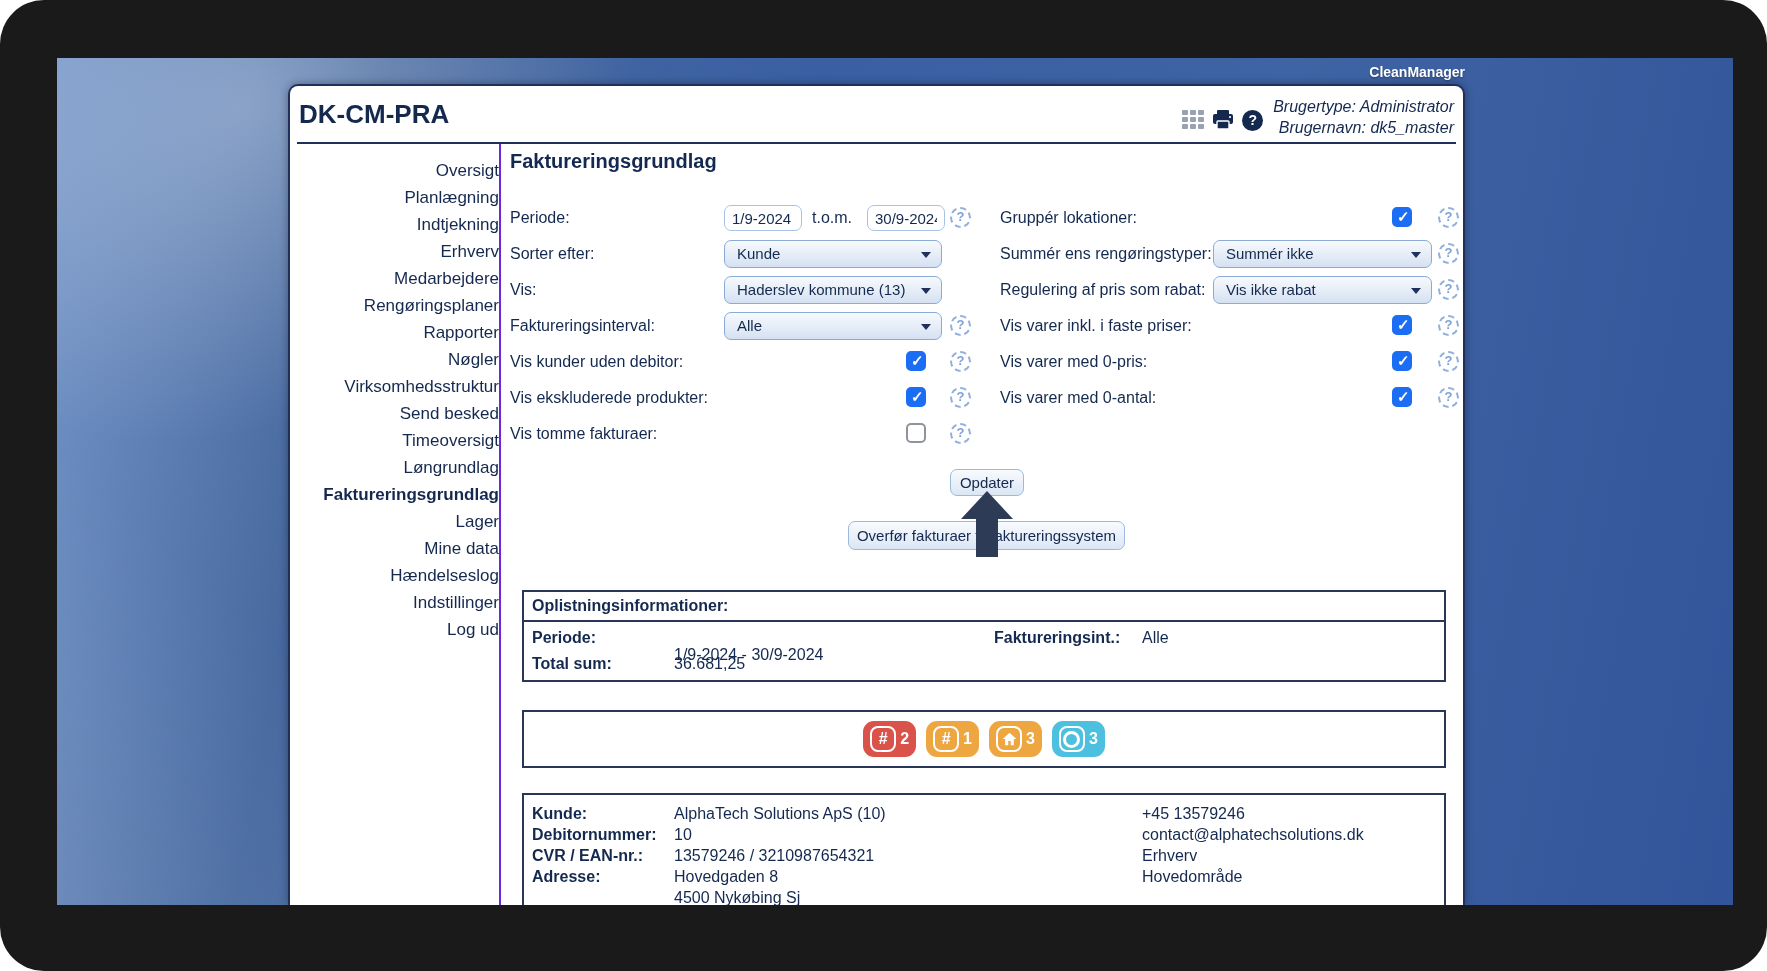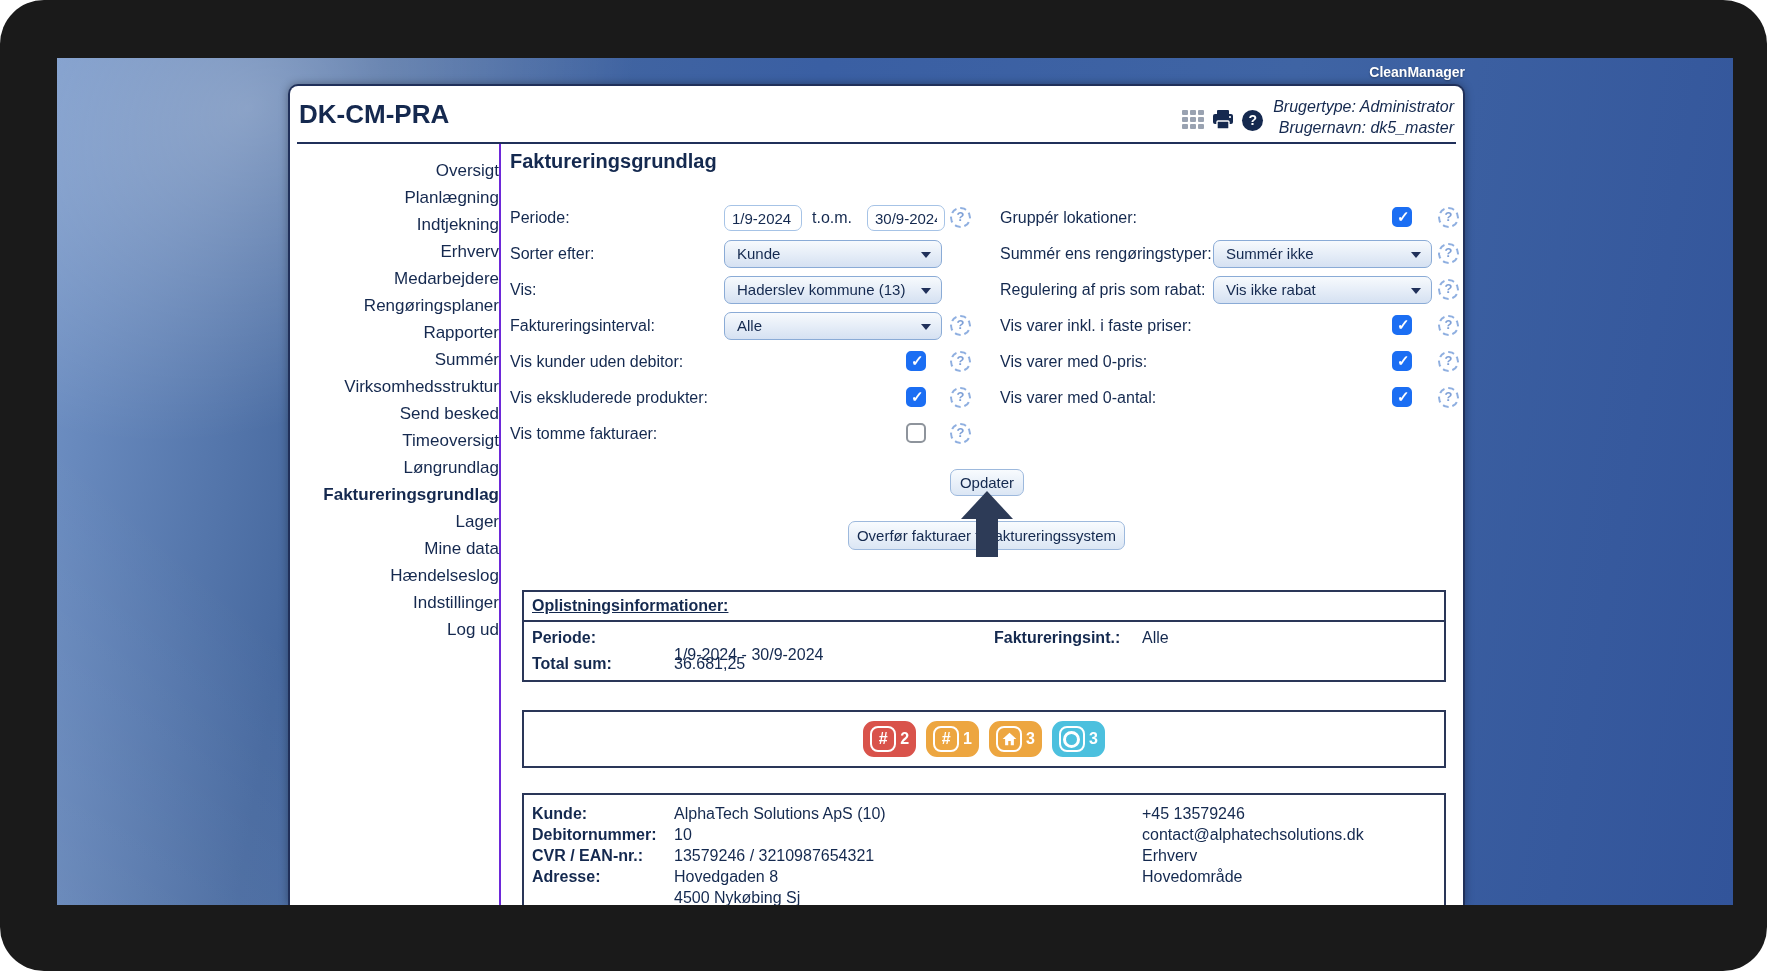--- a/index.html
+++ b/index.html
@@ -61,21 +61,21 @@
     background:linear-gradient(#f8fbfe,#dbe6f4);color:#14294f;font:15px "Liberation Sans",sans-serif;cursor:pointer;}
   .btn-update{left:447px;top:325px;width:74px;height:27px;}
   .btn-transfer{left:345px;top:377px;width:277px;height:29px;}
   .big-arrow{position:absolute;left:458px;top:347px;width:52px;height:66px;z-index:6;}
   .arrow-head{width:0;height:0;border-left:26px solid transparent;border-right:26px solid transparent;
     border-bottom:28px solid #2d3b57;}
   .arrow-shaft{width:22px;height:38px;background:#2d3b57;margin:0 auto;}
 
   .databox{position:absolute;left:19px;width:924px;box-sizing:border-box;border:2px solid #2a3658;background:#fff;}
   .sumbox{top:446px;}
-  .sb-h{padding:5px 8px;font-weight:bold;font-size:16px;border-bottom:2px solid #2a3658;text-decoration:underline;}
+  .sb-h{padding:5px 8px;font-weight:bold;font-size:16px;border-bottom:2px solid #2a3658;}
   .sb-b{position:relative;height:58px;}
   .sb-b span{position:absolute;white-space:nowrap;}
   .s-pl{left:8px;top:7px;font-weight:bold;} .s-pv{left:150px;top:24px;}
   .s-il{left:470px;top:7px;font-weight:bold;} .s-iv{left:618px;top:7px;}
   .s-tl{left:8px;top:33px;font-weight:bold;} .s-tv{left:150px;top:33px;}
 
   .badgebox{top:566px;height:58px;display:flex;align-items:center;justify-content:center;gap:6px;}
   .badge{height:40px;border-radius:13px;display:flex;align-items:center;padding:0 7px;gap:4px;
     border:2px solid #fff;box-sizing:border-box;cursor:pointer;}
   .bico{width:26px;height:26px;border:2px solid #fff;border-radius:8px;display:flex;align-items:center;
@@ -133,21 +133,21 @@
 
       <div class="winbody">
         <div class="sidebar">
           <div class="side-item">Oversigt</div>
           <div class="side-item">Planlægning</div>
           <div class="side-item">Indtjekning</div>
           <div class="side-item">Erhverv</div>
           <div class="side-item">Medarbejdere</div>
           <div class="side-item">Rengøringsplaner</div>
           <div class="side-item">Rapporter</div>
-          <div class="side-item">Summér</div>
+          <div class="side-item">Nøgler</div>
           <div class="side-item">Virksomhedsstruktur</div>
           <div class="side-item">Send besked</div>
           <div class="side-item">Timeoversigt</div>
           <div class="side-item">Løngrundlag</div>
           <div class="side-item active">Faktureringsgrundlag</div>
           <div class="side-item">Lager</div>
           <div class="side-item">Mine data</div>
           <div class="side-item">Hændelseslog</div>
           <div class="side-item">Indstillinger</div>
           <div class="side-item">Log ud</div>

